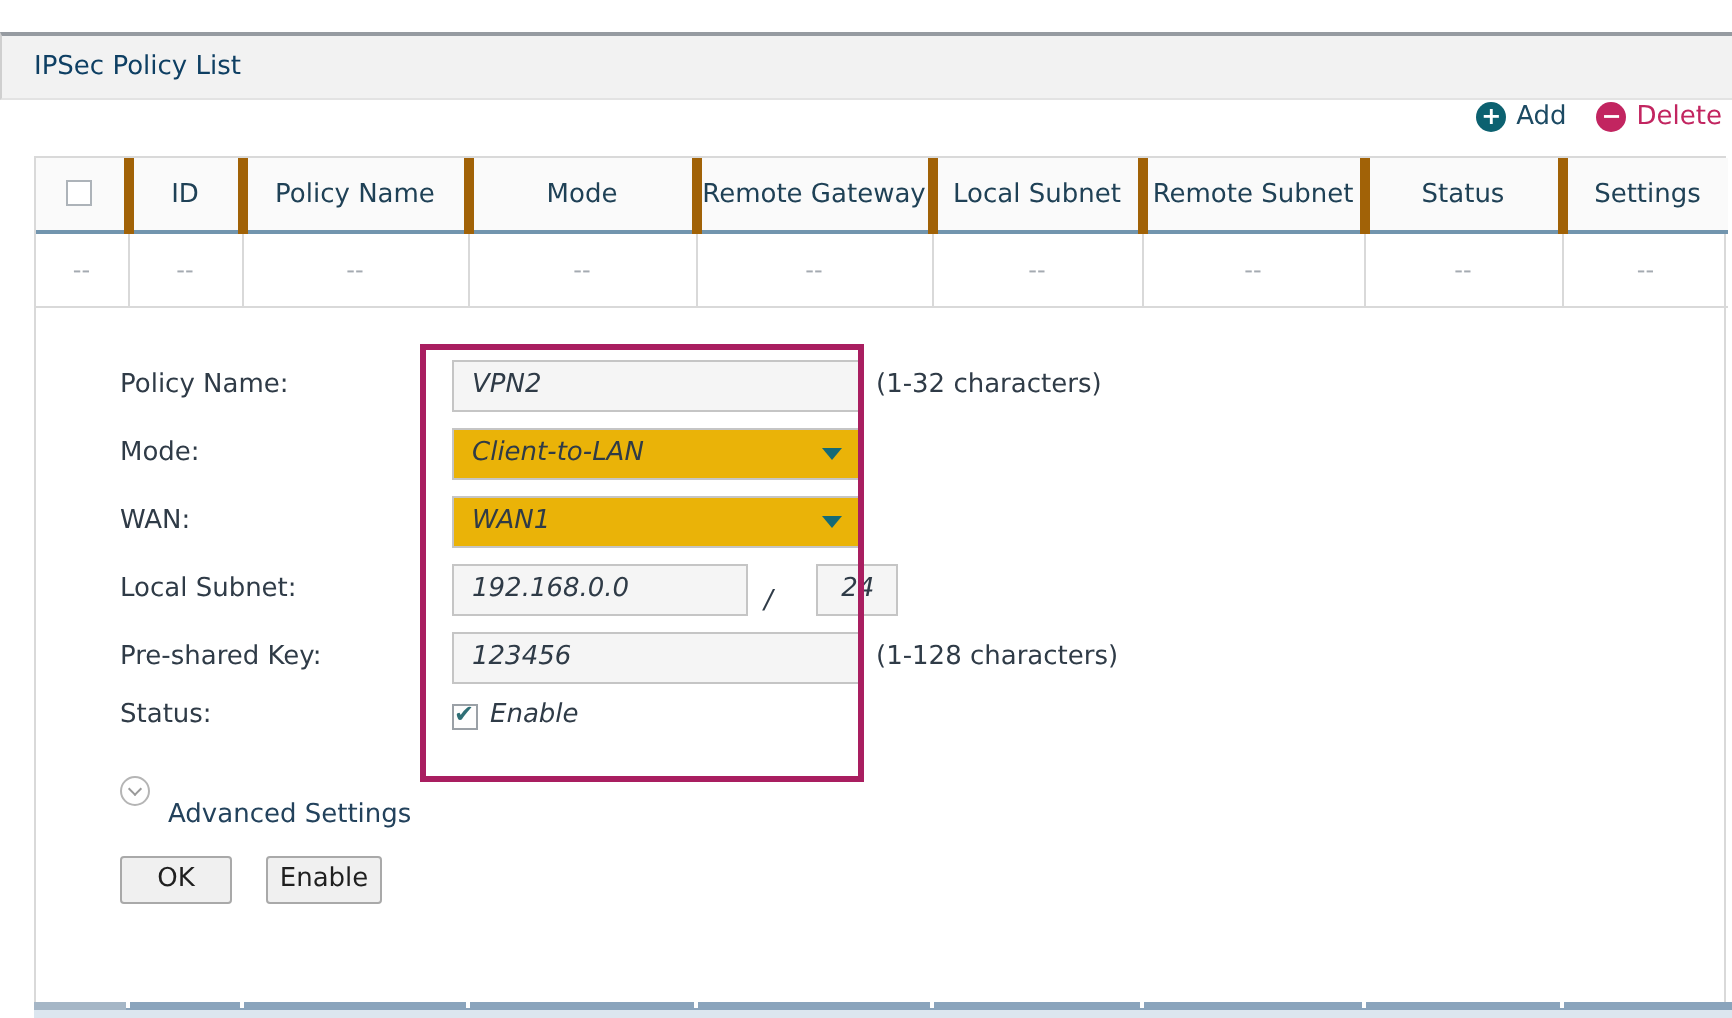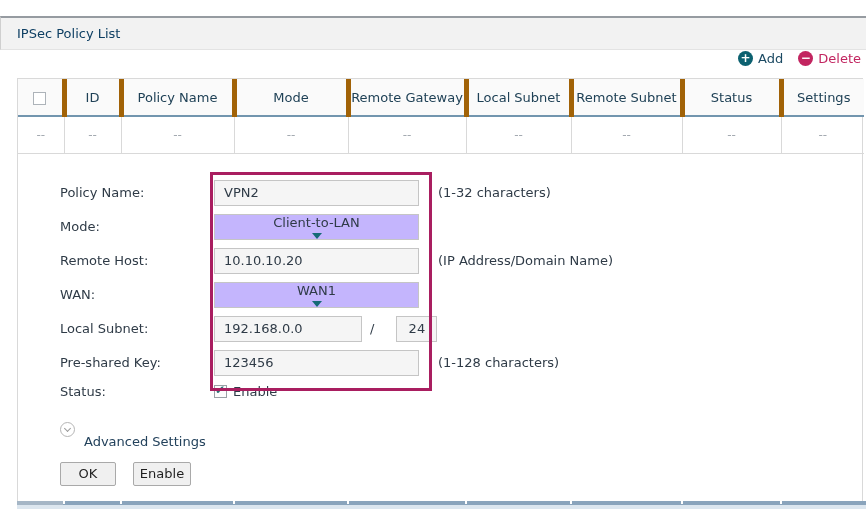--- a/index.html
+++ b/index.html
@@ -46,29 +46,29 @@
   }
   .cb {
     width:13px; height:13px; border:1px solid #adb3b9; background:#fff;
     display:inline-block; vertical-align:middle;
   }
   
   .form-area { position:relative; padding:22px 0 0 42px; }
   .form-row { display:flex; align-items:center; height:34px; }
   .form-row.cbrow { height:24px; }
   .flabel { width:150px; color:#2f3b47; }
-  .fctrl { width:222px; display:flex; align-items:center; padding-left:4px; flex-shrink:0; }
+  .fctrl { width:222px; display:flex; align-items:flex-end; padding-left:16px; flex-shrink:0;font-style:italic; }
   .txt {
     width:205px; height:26px; background:#f5f5f5; border:1px solid #c5c5c5;
     padding:0 9px; font:inherit; font-size:13px; color:#2f3b47;
   }
   .select {
-    width:205px; height:26px; background:#c4b5fd; border:1px solid #c5c5c5;
+    width:205px; height:26px; background:#eab308; border:1px solid #c5c5c5;
     display:flex; align-items:center; justify-content:space-between;
-    padding:0 9px; cursor:pointer; color:#2f3b47;flex-direction:column;
+    padding:0 9px; cursor:pointer; color:#2f3b47;
   }
   .tri { width:0; height:0; border-left:5px solid transparent; border-right:5px solid transparent; border-top:6px solid #156a76; }
   .txt.subnet-main { width:148px; }
   .slash { margin:0 0 0 8px; color:#2f3b47; }
   .txt.small { width:41px; margin-left:22px; padding:0 3px; text-align:center; }
   .hint { margin-left:6px; color:#2f3b47; white-space:nowrap; }
   .cbx {
     width:13px; height:13px; border:1px solid #9aa0a6; background:#fdfdfd;
     position:relative; cursor:pointer; flex-shrink:0;
   }
@@ -175,27 +175,20 @@
     <div class="form-row">
       <span class="flabel">Mode:</span>
       <span class="fctrl">
         <span class="select">
           <span>Client-to-LAN</span>
           <span class="tri"></span>
         </span>
       </span>
     </div>
 
-    <div class="form-row">
-      <span class="flabel">Remote Host:</span>
-      <span class="fctrl">
-        <input class="txt" value="10.10.10.20" style="">
-      </span>
-      <span class="hint">(IP Address/Domain Name)</span>
-    </div>
 
     <div class="form-row">
       <span class="flabel">WAN:</span>
       <span class="fctrl">
         <span class="select">
           <span>WAN1</span>
           <span class="tri"></span>
         </span>
       </span>
     </div>

